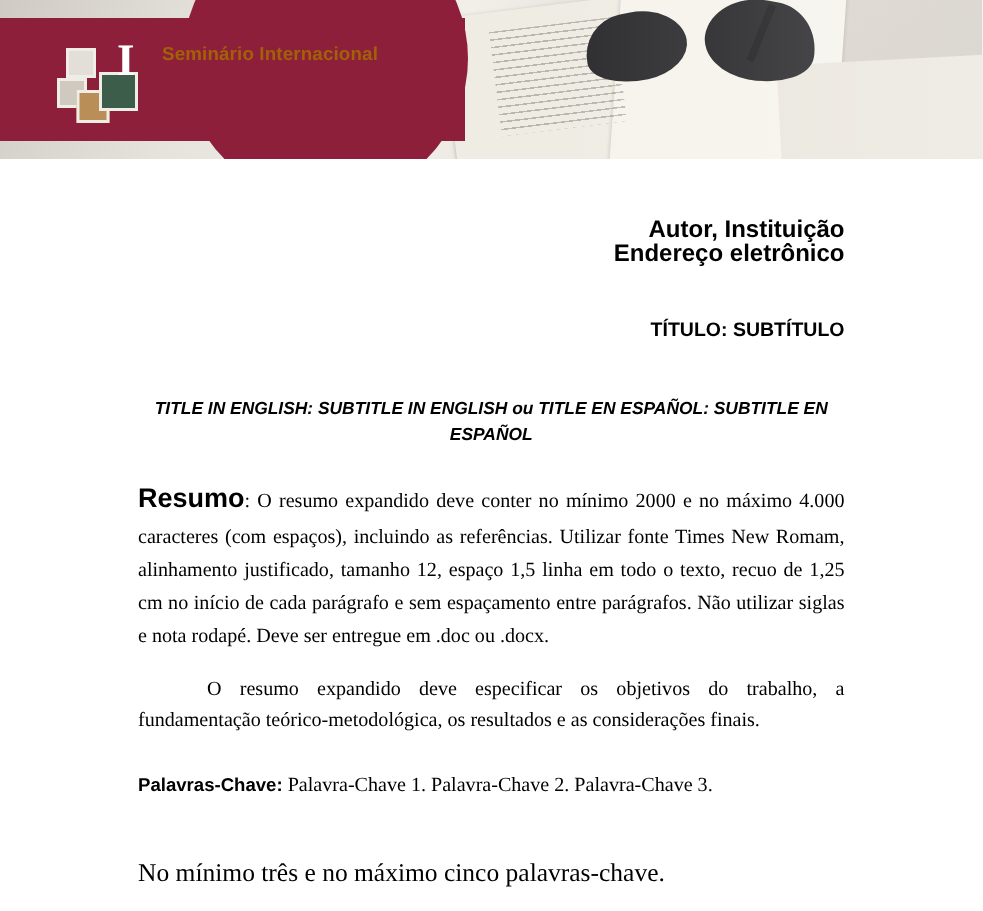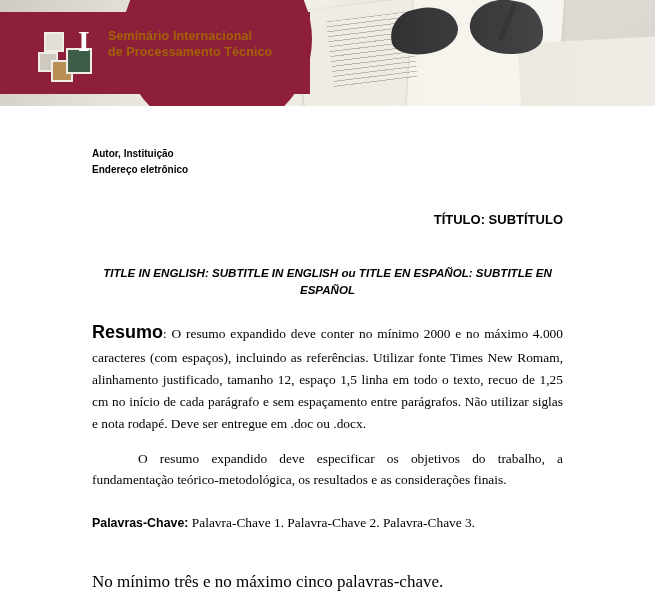--- a/index.html
+++ b/index.html
@@ -146,24 +146,24 @@
   
   .page {
     padding: 0 92px 0 92px;
     font-size: 13.3px;
     line-height: 1.5;
   }
 
   .block-author {
     margin-top: 40px;
     font-family: "Liberation Sans", sans-serif;
-    font-size: 10px;
+    font-size: 16px;
     font-weight: 700;
     line-height: 16px;
-    text-align: left;
+    text-align: right;
   }
   .block-title {
     margin-top: 32px;
     font-family: "Liberation Sans", sans-serif;
     font-size: 13px;
     font-weight: 700;
     text-align: right;
   }
   .block-title-en {
     margin-top: 34px;
@@ -226,21 +226,20 @@
   <div class="banner-logo">
     <div class="logo-sq s1"></div>
     <div class="logo-sq s3"></div>
     <div class="logo-sq s2"></div>
     <div class="logo-sq s4"></div>
     <div class="logo-i">I</div>
   </div>
 
   <div class="banner-title">
     <div class="l1">Seminário Internacional</div>
-    <div>de Processamento Técnico</div>
   </div>
 </div>
 
 <div class="page">
 
   <div class="block-author">
     <div>Autor, Instituição</div>
     <div>Endereço eletrônico</div>
   </div>
 

